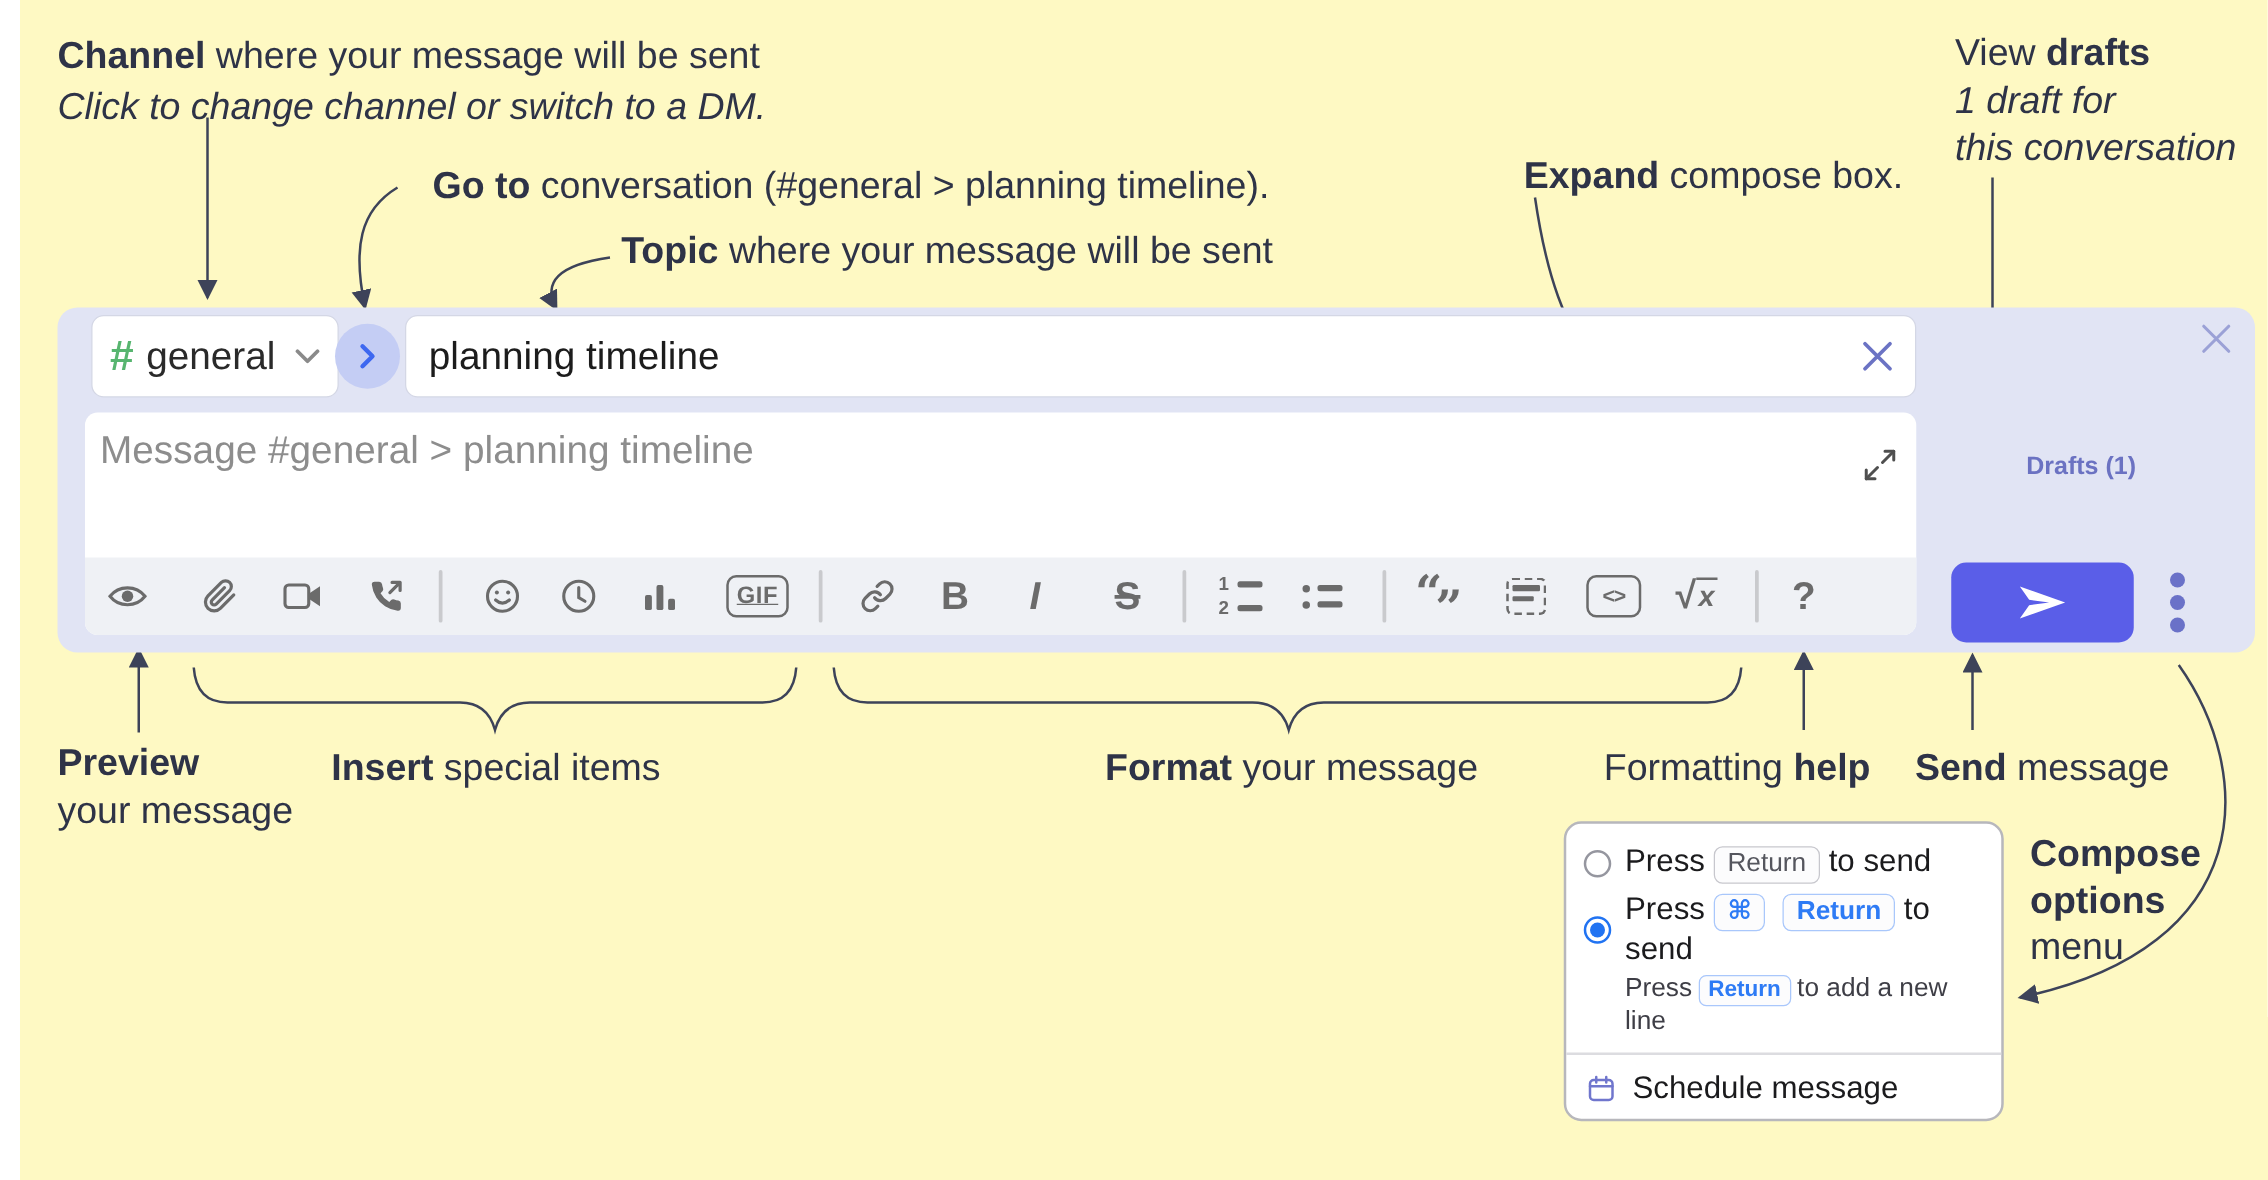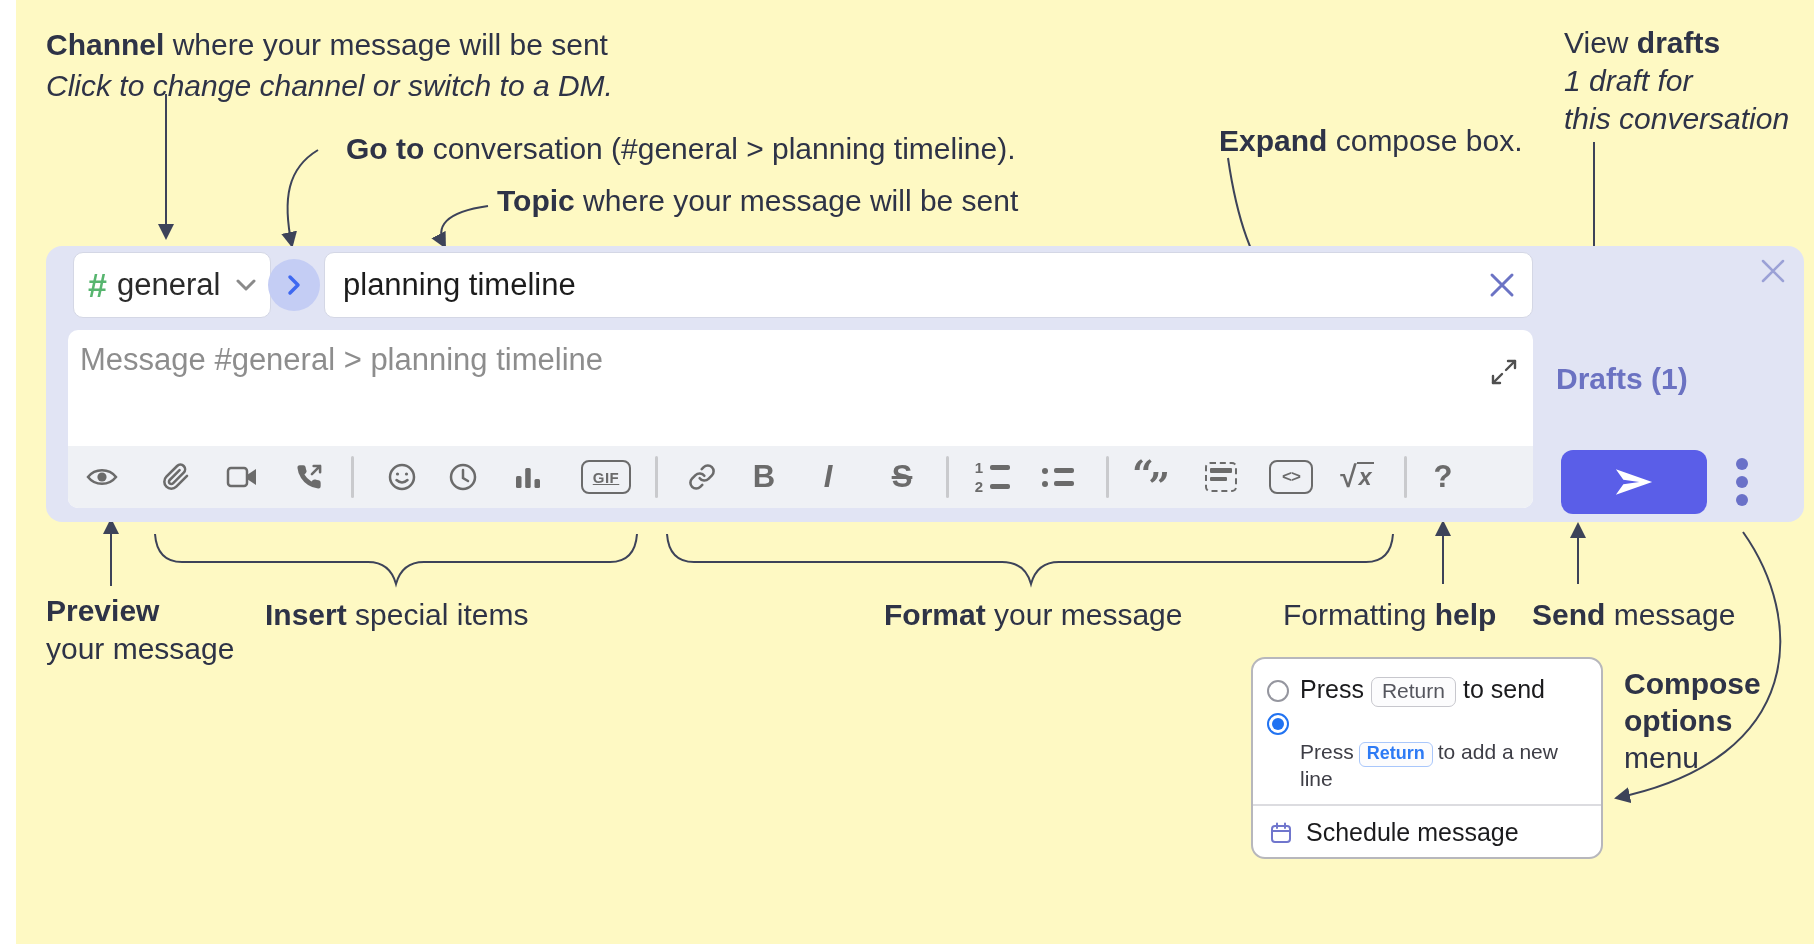--- a/index.html
+++ b/index.html
@@ -25,30 +25,30 @@
   .topicinput{width:100%;height:100%;box-sizing:border-box;background:#fff;border:1px solid #d4d7e5;border-radius:10px;
               font-family:"Liberation Sans","DejaVu Sans",sans-serif;font-size:31px;color:#1c1c1c;padding:0 60px 0 18px;outline:none;}
   .clearx{position:absolute;right:18px;top:20px;cursor:pointer;display:flex;}
   .panelx{position:absolute;left:1738px;top:252px;width:38px;height:38px;display:flex;align-items:center;justify-content:center;cursor:pointer;}
   .msgbox{position:absolute;left:52px;top:330px;width:1465px;height:178px;background:#fff;border-radius:10px;}
   .toolbarbg{position:absolute;left:52px;top:446px;width:1465px;height:62px;background:#eff1f5;border-radius:0 0 10px 10px;}
   .msginput{position:absolute;left:62px;top:340px;width:1380px;height:96px;border:none;resize:none;outline:none;background:transparent;
             font-family:"Liberation Sans","DejaVu Sans",sans-serif;font-size:31px;color:#1c1c1c;}
   .msginput::placeholder{color:#8d8d8d;opacity:1;}
   .expandbtn{position:absolute;left:1472px;top:356px;width:32px;height:32px;display:flex;align-items:center;justify-content:center;cursor:pointer;}
-  .draftslink{position:absolute;left:1540px;top:362px;font-size:30px;font-weight:600;color:#6b72c2;cursor:pointer;}
+  .draftslink{position:absolute;left:1605px;top:362px;font-size:20px;font-weight:600;color:#6b72c2;cursor:pointer;}
   
   .ticon{position:absolute;top:449px;width:56px;height:56px;display:flex;align-items:center;justify-content:center;
          color:#6b6b6b;cursor:pointer;}
   .tdiv{position:absolute;top:456px;width:3px;height:42px;background:#c9cacd;border-radius:2px;}
   .tB{font-size:31px;font-weight:700;}
   .tI{font-size:31px;font-style:italic;font-weight:600;}
   .tS{font-size:31px;font-weight:600;text-decoration:line-through;text-decoration-thickness:3px;}
   .gifbox{border:2.5px solid #6b6b6b;border-radius:8px;width:46px;height:30px;display:flex;align-items:center;justify-content:center;
-          font-size:15px;font-weight:700;letter-spacing:0.5px;text-decoration:underline;}
+          font-size:19px;font-weight:700;letter-spacing:0.5px;text-decoration:underline;}
   .codebox{border:2.5px solid #6b6b6b;border-radius:8px;width:40px;height:30px;display:flex;align-items:center;justify-content:center;
           font-size:17px;font-weight:700;letter-spacing:-1px;}
   .mathic{display:flex;align-items:flex-start;font-weight:600;}
   .mroot{font-size:30px;line-height:30px;}
   .mvar{font-size:23px;font-style:italic;border-top:2.5px solid #6b6b6b;line-height:26px;padding:0 2px;}
   .thelp{font-size:31px;font-weight:600;}
   .quoteic{position:relative;width:38px;height:32px;font-family:"DejaVu Serif","Liberation Serif",serif;font-weight:700;}
   .quoteic span{position:absolute;font-size:38px;line-height:30px;}
   .q1{left:0;top:-2px;} .q2{right:0;top:10px;}
   .spoilic{width:32px;height:30px;border:2.5px dashed #6b6b6b;border-radius:5px;box-sizing:border-box;}
@@ -328,20 +328,23 @@
 
   <div class="menu">
     <div class="mrow">
       <span class="radio"></span>
       <span>
         <span>Press</span><span class="kbd">Return</span><span>to send</span>
       </span>
     </div>
     <div class="mrow">
       <span class="radio sel"></span>
+      <span>
+        <span>Press</span><span class="kbd blue">⌘</span><span class="kbd blue">Return</span><span>to send</span>
+      </span>
     </div>
     <div class="msub">
       <span>Press</span><span class="kbd sm blue">Return</span><span>to add a new line</span>
     </div>
     <div class="mdiv"></div>
     <div class="mitem">
       <span style="display:flex;">
         <svg width="24" height="24" viewBox="0 0 24 24" fill="none" stroke="#7076cd" stroke-width="2" stroke-linecap="round">
           <rect x="3" y="5" width="18" height="16" rx="3"></rect>
             <path d="M8,2.5 L8,7 M16,2.5 L16,7 M3,10 L21,10"></path>

